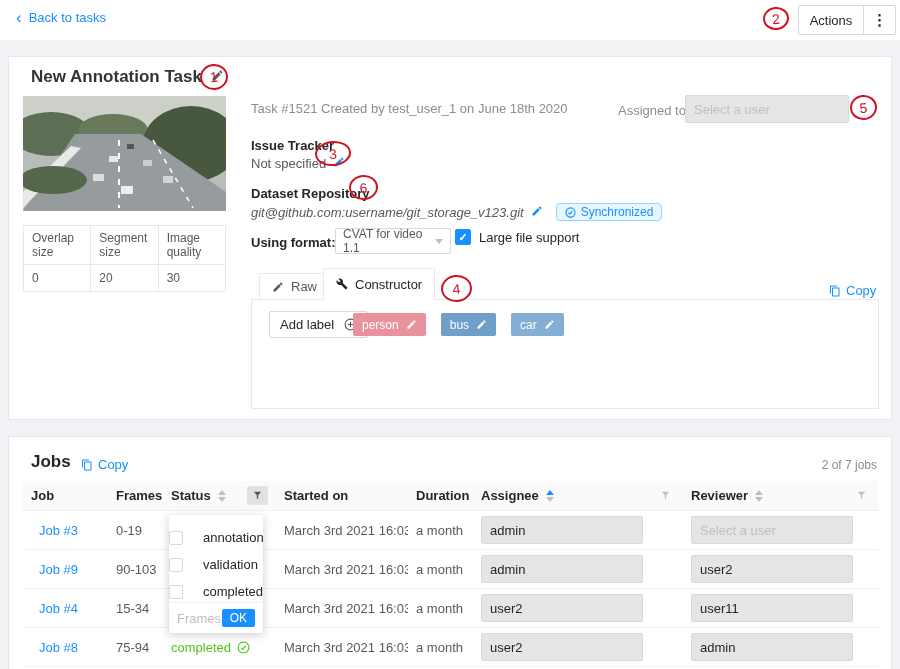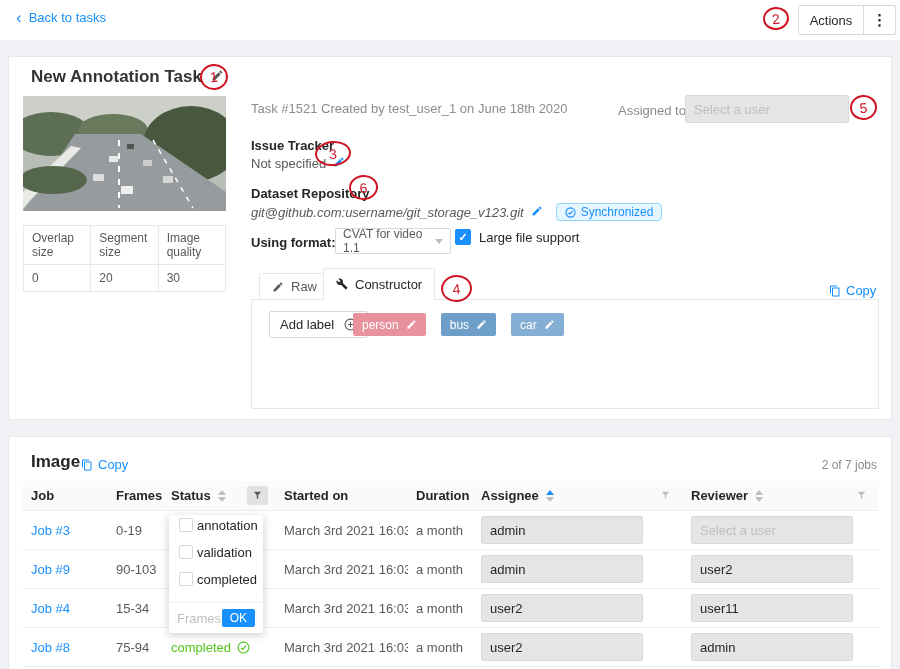--- a/index.html
+++ b/index.html
@@ -69,35 +69,35 @@
   .jobs-title { position:absolute; left:22px; top:15px; font-size:17px; font-weight:700; }
   .jobs-copy { position:absolute; left:72px; top:20px; }
   .jobs-count { position:absolute; right:14px; top:21px; color:#8c8c8c; font-size:12px; }
   .jhead, .jrow { position:absolute; left:14px; width:856px; display:grid;
                   grid-template-columns:85px 55px 113px 132px 65px 210px 196px; align-items:center; }
   .jhead { top:44px; height:30px; background:#fafafa; border-bottom:1px solid #f0f0f0; }
   .jrow { height:39px; border-bottom:1px solid #f0f0f0; }
   .r1{top:74px} .r2{top:113px} .r3{top:152px} .r4{top:191px}
   .jc { padding-left:8px; color:#595959; display:flex; align-items:center; overflow:hidden; white-space:nowrap; }
   .hcell { color:#262626; font-weight:700; font-size:13px; }
-  .joblink { color:#1890ff; cursor:pointer; text-decoration:none; }
+  .joblink { color:#1890ff; cursor:pointer; text-decoration:none;margin-left:8px; }
   .sorter { display:inline-flex; flex-direction:column; gap:2px; margin-left:7px; cursor:pointer; }
   .tri { width:0; height:0; border-left:4px solid transparent; border-right:4px solid transparent; }
   .tri.up { border-bottom:5px solid #bfbfbf; }
   .tri.down { border-top:5px solid #bfbfbf; }
   .sorter.asc .up { border-bottom-color:#1890ff; }
   .spacer { flex:1; }
   .funnel { color:#bfbfbf; margin-right:12px; display:flex; align-items:center; cursor:pointer; }
   .funnel.active { background:#e2e2e2; color:#595959; padding:4px 5px; border-radius:2px; margin-right:8px; }
   .cell-input { width:162px; height:28px; }
   .status-completed { color:#52c41a; display:flex; gap:6px; align-items:center; }
   
   .filter-dd { position:absolute; left:160px; top:78px; width:94px; background:#fff; border-radius:2px;
                box-shadow:0 2px 10px rgba(0,0,0,0.2); z-index:20; padding-top:3px; }
-  .fd-item { display:flex; align-items:flex-start; gap:4px; height:27px; padding-left:10px; cursor:pointer; }
+  .fd-item { display:flex; align-items:flex-end; gap:20px; height:27px; cursor:pointer; }
   .fd-cbx { width:14px; height:14px; border:1px solid #d9d9d9; border-radius:2px; background:#fff; flex:none; }
   .fd-footer { border-top:1px solid #f0f0f0; height:31px; margin-top:3px; display:flex;
                align-items:center; justify-content:space-between; padding:0 8px; }
   .fd-reset { color:#bfbfbf; cursor:not-allowed; }
   .fd-ok { background:#1890ff; color:#fff; border:none; font-size:12px; padding:2px 8px;
            border-radius:2px; cursor:pointer; font-family:inherit; }
   
   .ann { position:absolute; border:2px solid #cf1322; border-radius:50%; color:#cf1322;
          display:flex; align-items:center; justify-content:center; font-size:14px; z-index:30;
          transform:rotate(-5deg); background:transparent; }
@@ -262,21 +262,21 @@
       <div class="chip" style="background-color:#84aed3">
         <span>car</span>
         <svg class="ic" width="11" height="11" viewBox="0 0 24 24" fill="#ffffff">
             <path d="M3 17.25V21h3.75L17.81 9.94l-3.75-3.75L3 17.25zM20.71 7.04c.39-.39.39-1.02 0-1.41l-2.34-2.34c-.39-.39-1.02-.39-1.41 0l-1.83 1.83 3.75 3.75 1.83-1.83z"></path>
           </svg>
       </div>
     </div>
   </div>
 
   <div class="card jobs-card">
-    <div class="jobs-title">Image</div>
+    <div class="jobs-title">Jobs</div>
     <div class="copy-link jobs-copy">
       <svg class="ic" width="12" height="12" viewBox="0 0 24 24" fill="currentColor">
           <path d="M16 1H4c-1.1 0-2 .9-2 2v14h2V3h12V1zm3 4H8c-1.1 0-2 .9-2 2v14c0 1.1.9 2 2 2h11c1.1 0 2-.9 2-2V7c0-1.1-.9-2-2-2zm0 16H8V7h11v14z"></path>
         </svg>
       <span>Copy</span>
     </div>
     <div class="jobs-count">2 of 7 jobs</div>
 
     <div class="jhead">
       <div class="jc hcell">Job</div>

